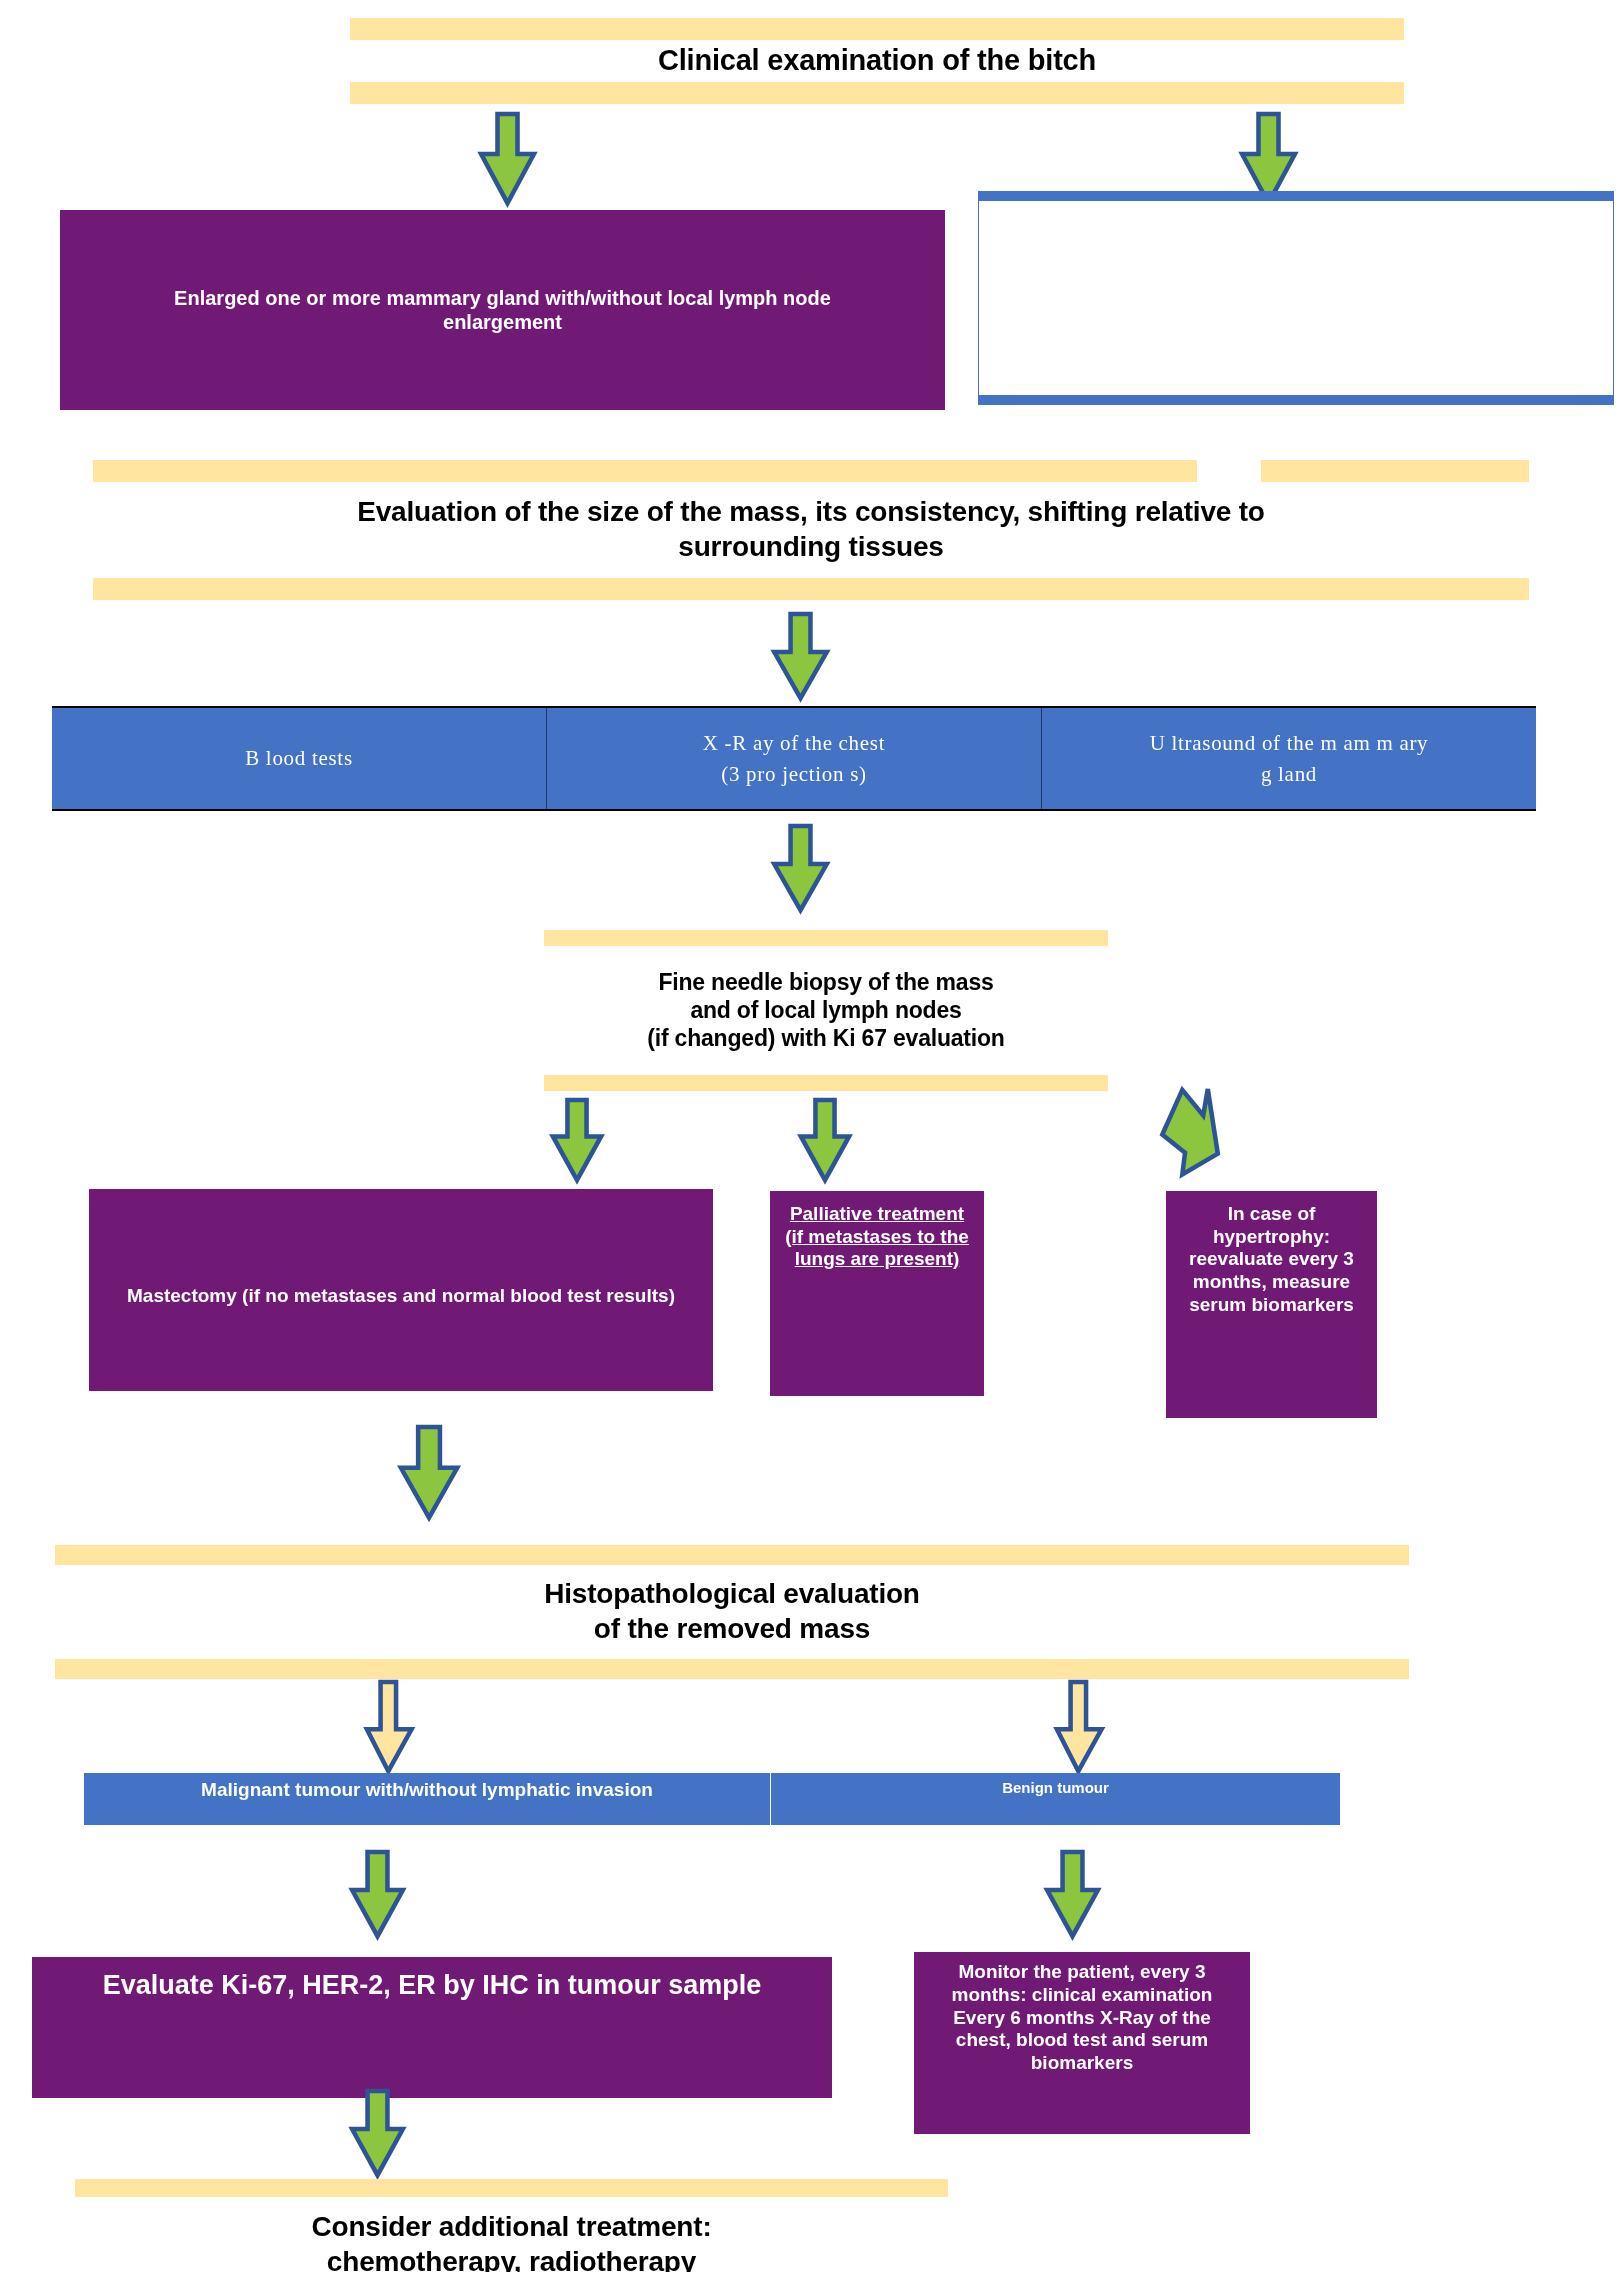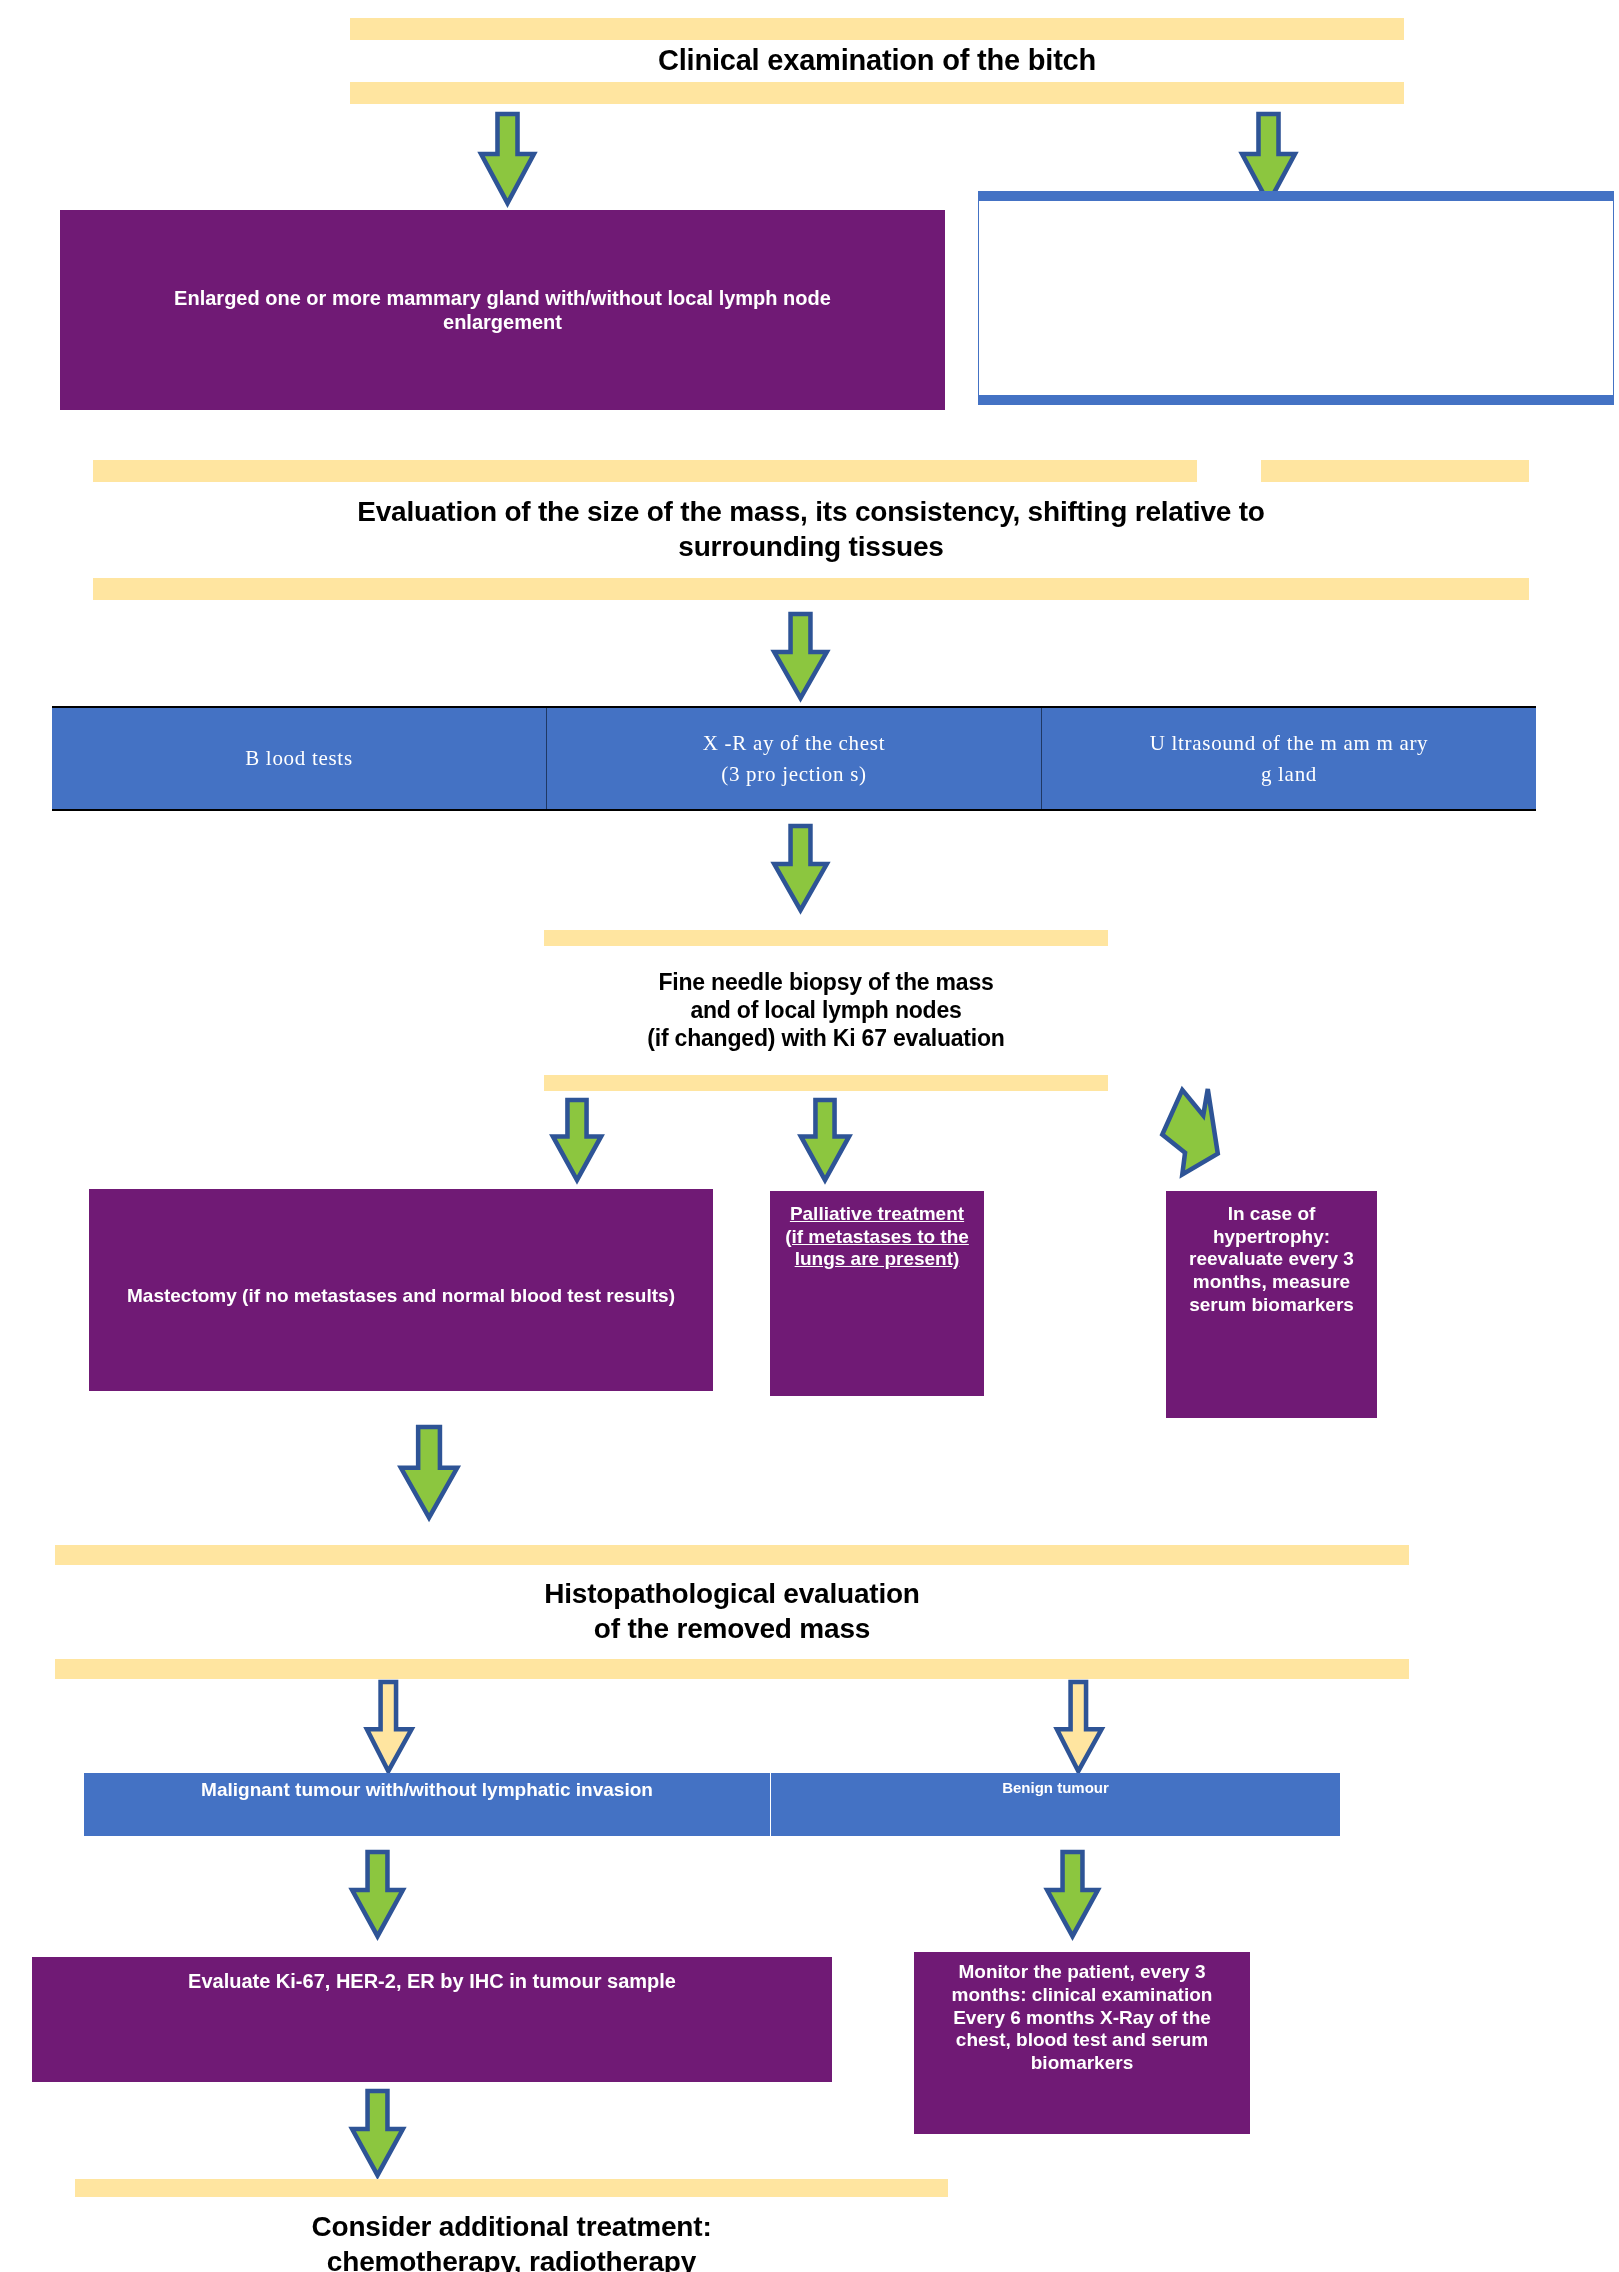--- a/index.html
+++ b/index.html
@@ -210,38 +210,38 @@
   <div class="ybar" style="left:55px; top:1659px; width:1354px; height:20px;"></div>
 
   <svg class="arrow" style="left:364px; top:1682px;" width="55" height="91" viewBox="0 0 120 200">
     <polygon points="36,0 70,0 70,104 104,104 53,196 6,104 36,104" fill="#FFE5A0" stroke="#2E5496" stroke-width="10"></polygon>
   </svg>
 
   <svg class="arrow" style="left:1054px; top:1682px;" width="55" height="91" viewBox="0 0 120 200">
     <polygon points="36,0 70,0 70,104 104,104 53,196 6,104 36,104" fill="#FFE5A0" stroke="#2E5496" stroke-width="10"></polygon>
   </svg>
 
-  <div class="splitrow" style="left:84px; top:1773px; width:1257px; height:63px;">
+  <div class="splitrow" style="left:84px; top:1773px; width:1257px; height:52px;">
     <div class="splitcell" style="width:686px; font-size:19px;">
       <span>Malignant tumour with/without lymphatic invasion</span>
     </div>
     <div class="splitcell" style="width:570px; font-size:15px;">
       <span>Benign tumour</span>
     </div>
   </div>
 
   <svg class="arrow" style="left:350px; top:1852px;" width="55" height="86" viewBox="0 0 120 190">
     <polygon points="38,0 82,0 82,84 116,84 60,186 4,84 38,84" fill="#8CC63F" stroke="#2E5496" stroke-width="10"></polygon>
   </svg>
 
   <svg class="arrow" style="left:1045px; top:1852px;" width="55" height="86" viewBox="0 0 120 190">
     <polygon points="38,0 82,0 82,84 116,84 60,186 4,84 38,84" fill="#8CC63F" stroke="#2E5496" stroke-width="10"></polygon>
   </svg>
 
-  <div class="bluebox top-align" style="left:32px; top:1957px; width:800px; height:125px; font-size:20px; padding:11.8px 27px 0 27px;">
+  <div class="bluebox top-align" style="left:32px; top:1957px; width:800px; height:141px; font-size:27px; padding:11.8px 27px 0 27px;">
     <span>Evaluate Ki-67, HER-2, ER by IHC in tumour sample</span>
   </div>
 
   <div class="bluebox top-align" style="left:914px; top:1952px; width:336px; height:182px; font-size:19px; padding:9px 10px 0 10px;">
     <span>Monitor the patient, every 3 months: clinical examination Every 6 months X-Ray of the chest, blood test and serum biomarkers</span>
   </div>
 
   <svg class="arrow" style="left:350px; top:2091px;" width="55" height="86" viewBox="0 0 120 190">
     <polygon points="38,0 82,0 82,84 116,84 60,186 4,84 38,84" fill="#8CC63F" stroke="#2E5496" stroke-width="10"></polygon>
   </svg>

